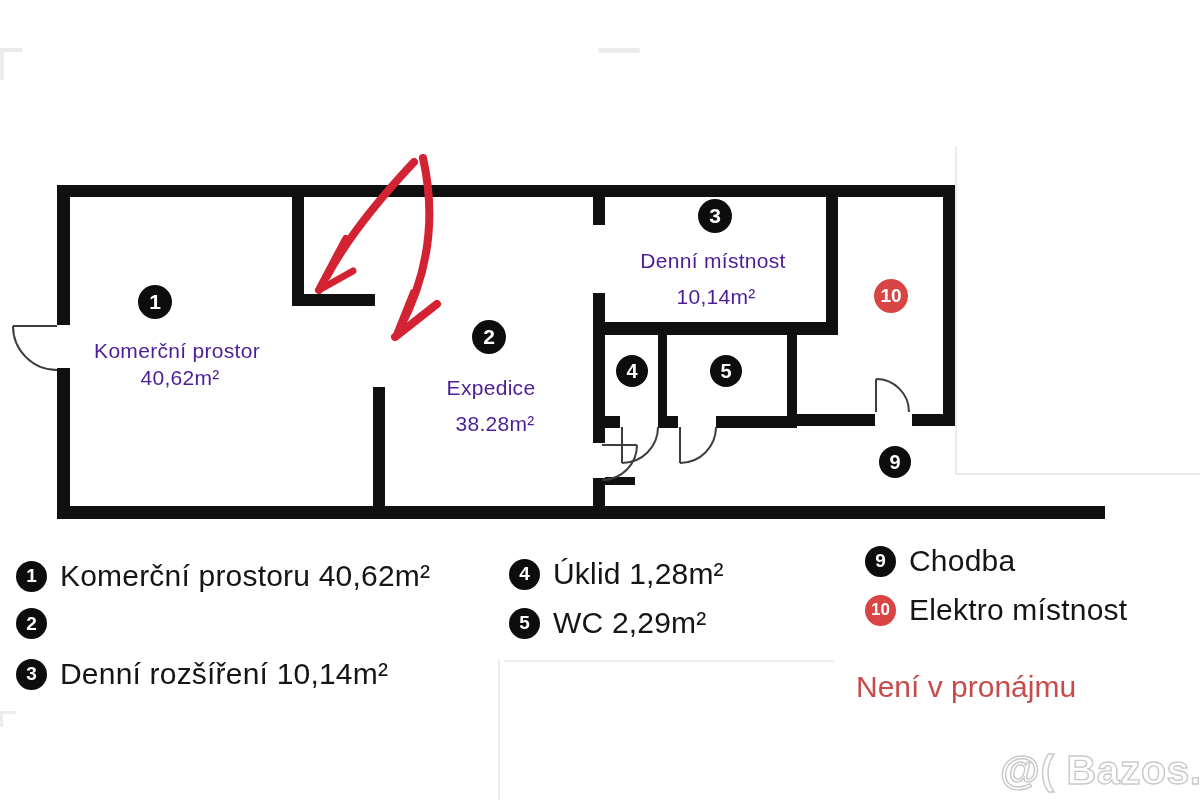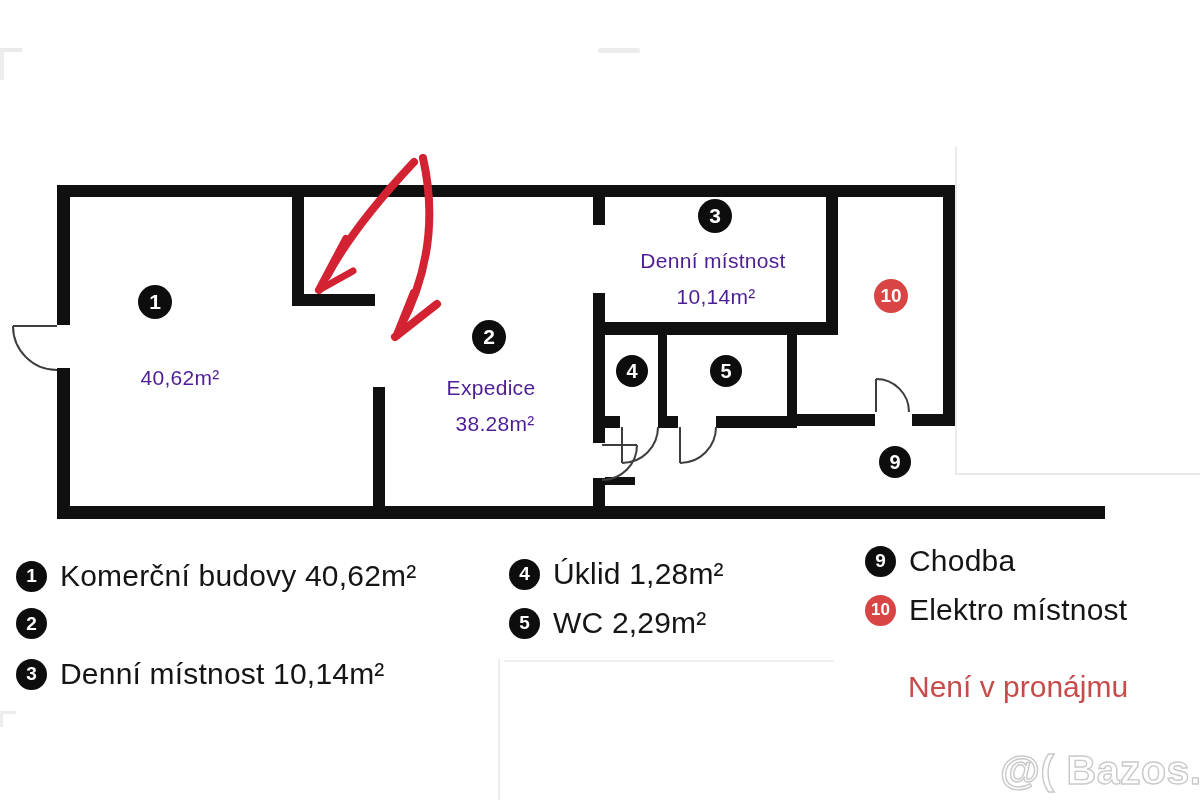--- a/index.html
+++ b/index.html
@@ -120,52 +120,53 @@
   </svg>
 
   <div class="badge big" style="left:138px;top:285px;">1</div>
   <div class="badge big" style="left:472px;top:320px;">2</div>
   <div class="badge big" style="left:698px;top:199px;">3</div>
   <div class="badge small" style="left:616px;top:355px;">4</div>
   <div class="badge small" style="left:710px;top:355px;">5</div>
   <div class="badge small" style="left:879px;top:446px;">9</div>
   <div class="badge big red" style="left:874px;top:279px;font-size:19px;">10</div>
 
+  <div class="rlabel" style="left:177px;top:351px;">Komerční prostor</div>
   <div class="rlabel" style="left:180px;top:378px;">40,62m²</div>
   <div class="rlabel" style="left:491px;top:388px;">Expedice</div>
   <div class="rlabel" style="left:495px;top:424px;">38.28m²</div>
   <div class="rlabel" style="left:713px;top:261px;">Denní místnost</div>
   <div class="rlabel" style="left:716px;top:297px;">10,14m²</div>
 
   <div class="lrow" style="left:16px;top:559px;">
     <span class="lcircle">1</span>
-    <span class="ltext">Komerční budovy 40,62m²</span>
+    <span class="ltext">Komerční prostoru 40,62m²</span>
   </div>
   <div class="lrow" style="left:16px;top:608px;">
     <span class="lcircle">2</span>
   </div>
   <div class="lrow" style="left:16px;top:657px;">
     <span class="lcircle">3</span>
-    <span class="ltext">Denní místnost 10,14m²</span>
+    <span class="ltext">Denní rozšíření 10,14m²</span>
   </div>
 
   <div class="lrow" style="left:509px;top:557px;">
     <span class="lcircle">4</span>
     <span class="ltext">Úklid 1,28m²</span>
   </div>
   <div class="lrow" style="left:509px;top:606px;">
     <span class="lcircle">5</span>
     <span class="ltext">WC 2,29m²</span>
   </div>
 
   <div class="lrow" style="left:865px;top:544px;">
     <span class="lcircle">9</span>
     <span class="ltext">Chodba</span>
   </div>
   <div class="lrow" style="left:865px;top:593px;">
     <span class="lcircle red" style="font-size:17px;">10</span>
     <span class="ltext">Elektro místnost</span>
   </div>
-  <div class="lnote" style="left:908px;top:670px;">Není v pronájmu</div>
+  <div class="lnote" style="left:856px;top:670px;">Není v pronájmu</div>
 
   <div class="watermark">@( Bazos.cz</div>
 
 </div>
 
 </body></html>

